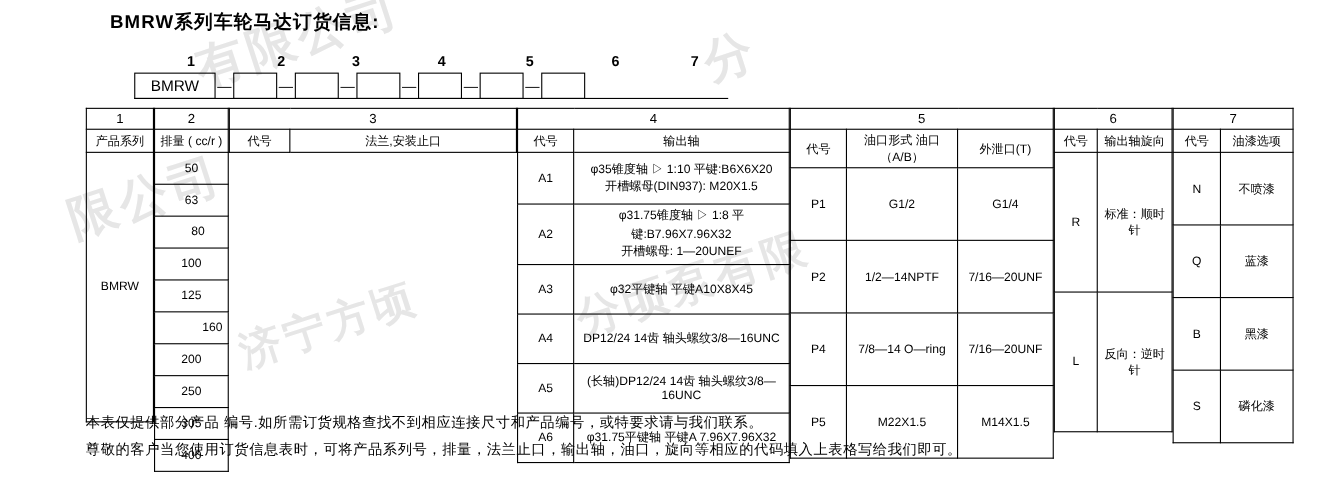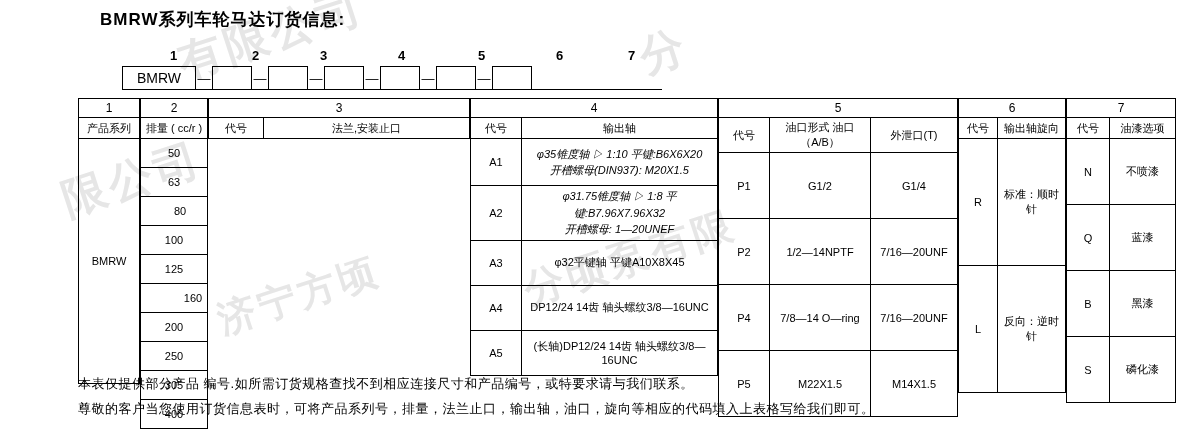--- a/index.html
+++ b/index.html
@@ -120,21 +120,21 @@
   
   #tbl1 { left: 78px; top: 98px; width: 62px; }
   #tbl2 { left: 140px; top: 98px; width: 68px; }
   #tbl3 { left: 208px; top: 98px; width: 262px; }
   #tbl4 { left: 470px; top: 98px; width: 248px; }
   #tbl5 { left: 718px; top: 98px; width: 240px; }
   #tbl6 { left: 958px; top: 98px; width: 108px; }
   #tbl7 { left: 1066px; top: 98px; width: 110px; }
 
   .cell-left { text-align: left; }
-  .multi { line-height: 1.5; font-style: italic; }
+  .multi { line-height: 1.5; }
 
   .footer {
     position: absolute;
     left: 78px;
     top: 372px;
     font-size: 13px;
     line-height: 1.9;
     letter-spacing: 0.5px;
   }
 </style>
@@ -275,20 +275,24 @@
       <td class="cell-left">φ32平键轴 平键A10X8X45</td>
     </tr>
     <tr>
       <td style="height:40px;text-align:center;">A4</td>
       <td class="cell-left">DP12/24  14齿    轴头螺纹3/8—16UNC</td>
     </tr>
     <tr>
       <td style="height:40px;">A5</td>
       <td class="cell-left">(长轴)DP12/24  14齿  轴头螺纹3/8—16UNC</td>
     </tr>
+    <tr>
+      <td style="height:40px;">A6</td>
+      <td class="cell-left">φ31.75平键轴  平键A 7.96X7.96X32</td>
+    </tr>
   </tbody>
     </table>
 
   <table class="grid" id="tbl5">
     <tbody>
         <tr>
           <td class="hdr-num" colspan="3">5</td>
         </tr>
     <tr>
       <td class="sub-hdr" style="width:42px;">代号</td>

